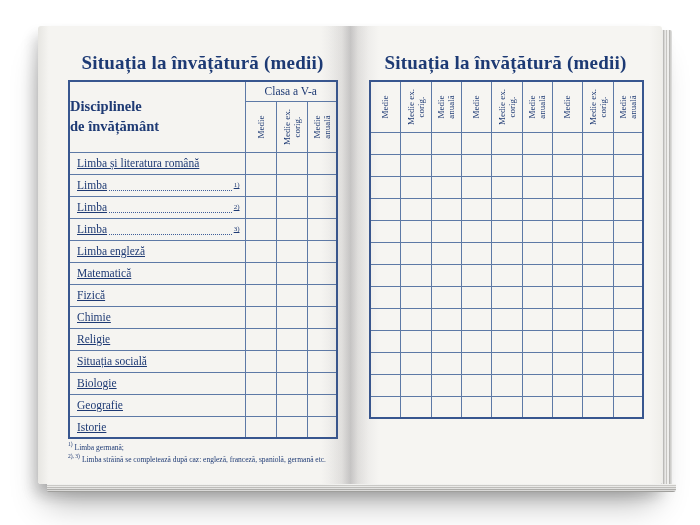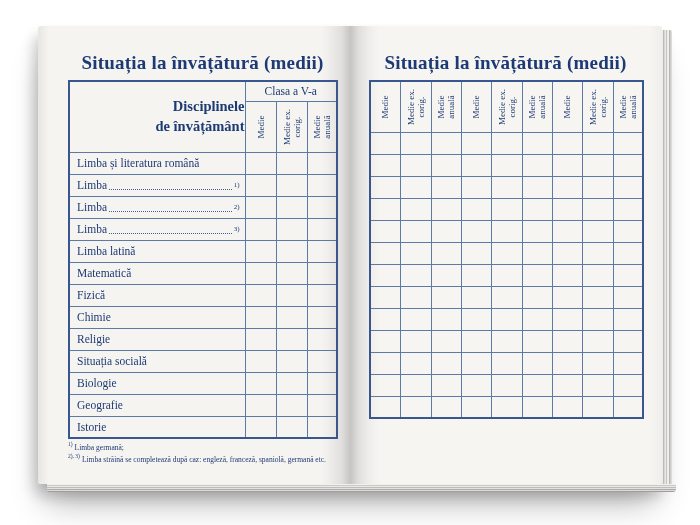--- a/index.html
+++ b/index.html
@@ -93,36 +93,36 @@
   td.sub-h { height: 51px; position: relative; }
   .vlabel {
     position: absolute; left: 50%; top: 50%;
     width: 47px; height: 30px;
     transform: translate(-50%,-50%) rotate(-90deg);
     display: flex; align-items: center; justify-content: center;
     font-size: 9px; line-height: 1.12;
     text-align: center;
   }
   td.corner-h {
-    text-align: right;
+    text-align: left;
     vertical-align: middle;
     font-size: 14.5px;
     font-weight: bold;
     white-space: pre-line;
     line-height: 1.35;
     border-right: 2px solid #38568f;
   }
   td.subject {
     height: 22px;
     padding: 0 5px 0 7px;
     font-size: 11.5px;
     border-right: 2px solid #38568f;
     overflow: hidden;
   }
-  .subject-flex { display: flex; width: 100%; }
+  .subject-flex { display: flex; align-items: center; width: 100%; text-decoration: underline; }
   .subject-flex .leader {
     flex: 1;
     height: 11px;
     margin: 0 2px;
     border-bottom: 1.5px dotted #3f5e99;
   }
   .subject-flex sup {
     font-size: 7px;
     align-self: flex-start;
     margin-top: 2px;
@@ -213,21 +213,21 @@
                   <sup>3)</sup>
                 </span>
               </td>
               <td class="grade"></td>
               <td class="grade"></td>
               <td class="grade"></td>
             </tr>
             <tr>
               <td class="subject">
                 <span class="subject-flex">
-                  <span>Limba latină</span>
+                  <span>Limba engleză</span>
                 </span>
               </td>
               <td class="grade"></td>
               <td class="grade"></td>
               <td class="grade"></td>
             </tr>
             <tr>
               <td class="subject">
                 <span class="subject-flex">
                   <span>Matematică</span>

